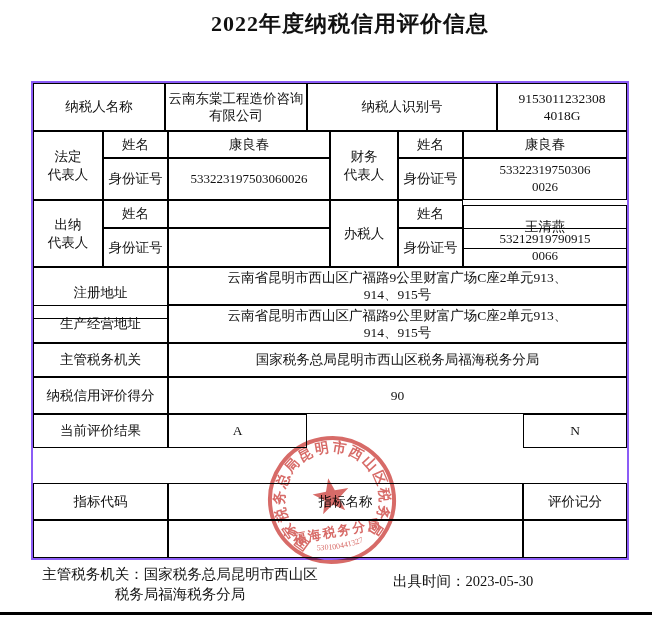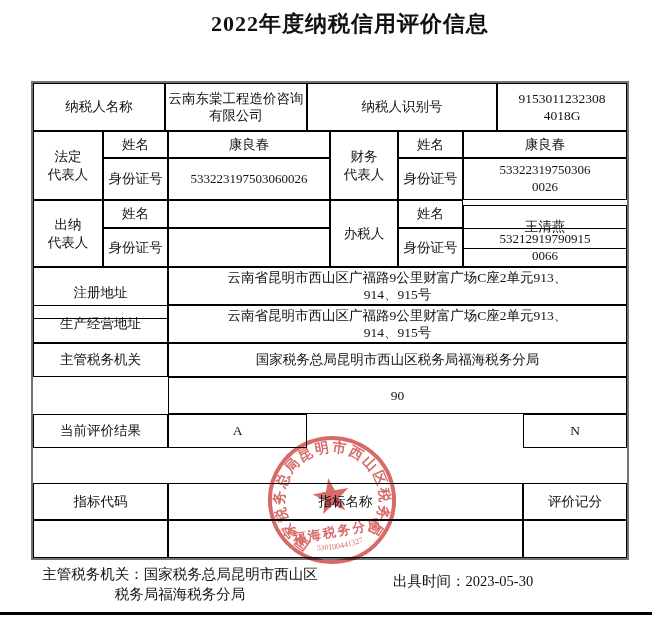--- a/index.html
+++ b/index.html
@@ -7,21 +7,21 @@
     position:relative; width:652px; height:620px; background:#ffffff;
     font-family:"Liberation Serif","DejaVu Serif",serif;
     color:#111111; overflow:hidden;padding-left:48px;
   }
   .title {
     position:absolute; left:0; top:9px; width:100%;
     text-align:center; font-size:22px; font-weight:700; letter-spacing:1px;
   }
   .tbl {
     position:absolute; left:31px; top:81px; width:594px; height:475px;
-    border:2px solid #737373; box-sizing:content-box;
+    border:2px solid #8b5cf6; box-sizing:content-box;
   }
   .cell {
     position:absolute; box-sizing:border-box; border:1px solid #000000;
     display:flex; align-items:center; justify-content:center;
     text-align:center; font-size:13.5px; line-height:1.28; padding:1px 2px;
     overflow:hidden;
   }
   .num-wrap { display:inline-block; max-width:93px; word-break:break-all; }
   .addr-wrap { display:inline-block; max-width:352px; }
   .stamp {
@@ -96,20 +96,21 @@
       </div>
 
     <div class="cell" style="left:0;top:222px;width:135px;height:38px;">生产经营地址</div>
     <div class="cell" style="left:135px;top:222px;width:459px;height:38px;">
         <span class="addr-wrap">云南省昆明市西山区广福路9公里财富广场C座2单元913、914、915号</span>
       </div>
 
     <div class="cell" style="left:0;top:260px;width:135px;height:34px;">主管税务机关</div>
     <div class="cell" style="left:135px;top:260px;width:459px;height:34px;">国家税务总局昆明市西山区税务局福海税务分局</div>
 
+    <div class="cell" style="left:0;top:294px;width:135px;height:37px;">纳税信用评价得分</div>
     <div class="cell" style="left:135px;top:294px;width:459px;height:37px;">90</div>
 
     <div class="cell" style="left:0;top:331px;width:135px;height:34px;">当前评价结果</div>
     <div class="cell" style="left:135px;top:331px;width:139px;height:34px;">A</div>
     <div class="cell" style="left:490px;top:331px;width:104px;height:34px;">N</div>
 
 
     <div class="cell" style="left:0;top:400px;width:135px;height:37px;">指标代码</div>
     <div class="cell" style="left:135px;top:400px;width:355px;height:37px;">指标名称</div>
     <div class="cell" style="left:490px;top:400px;width:104px;height:37px;">评价记分</div>

